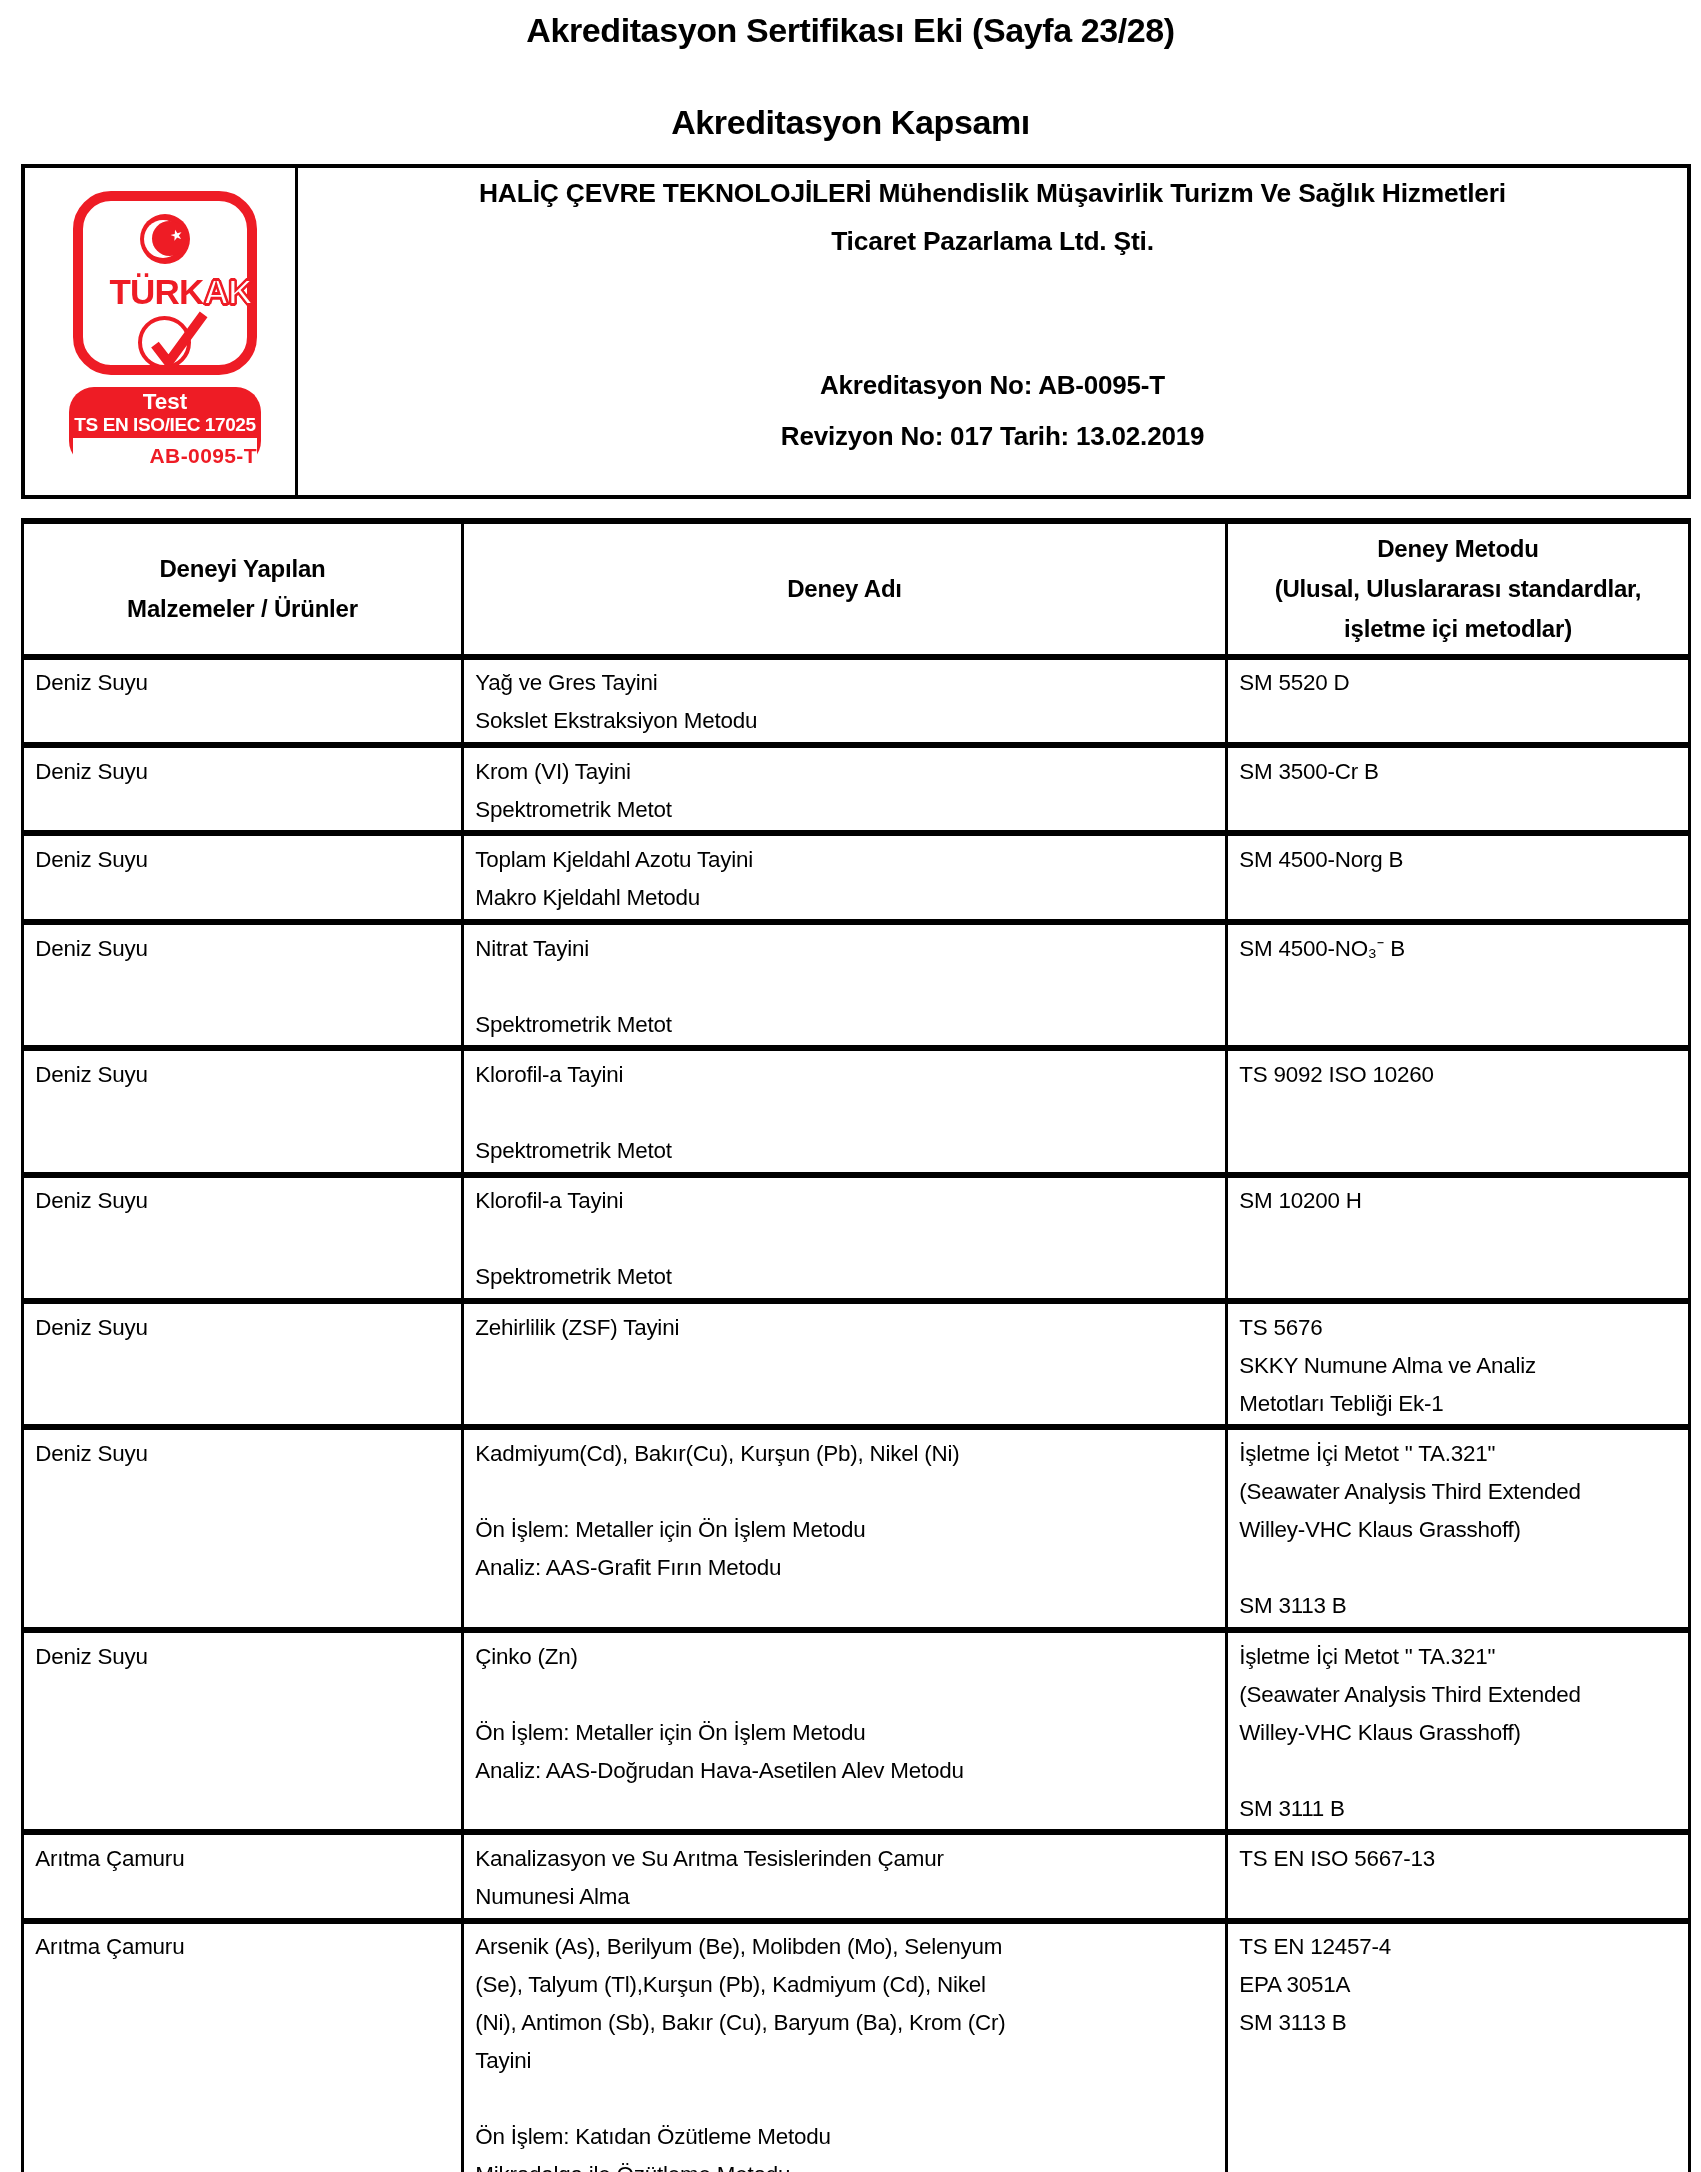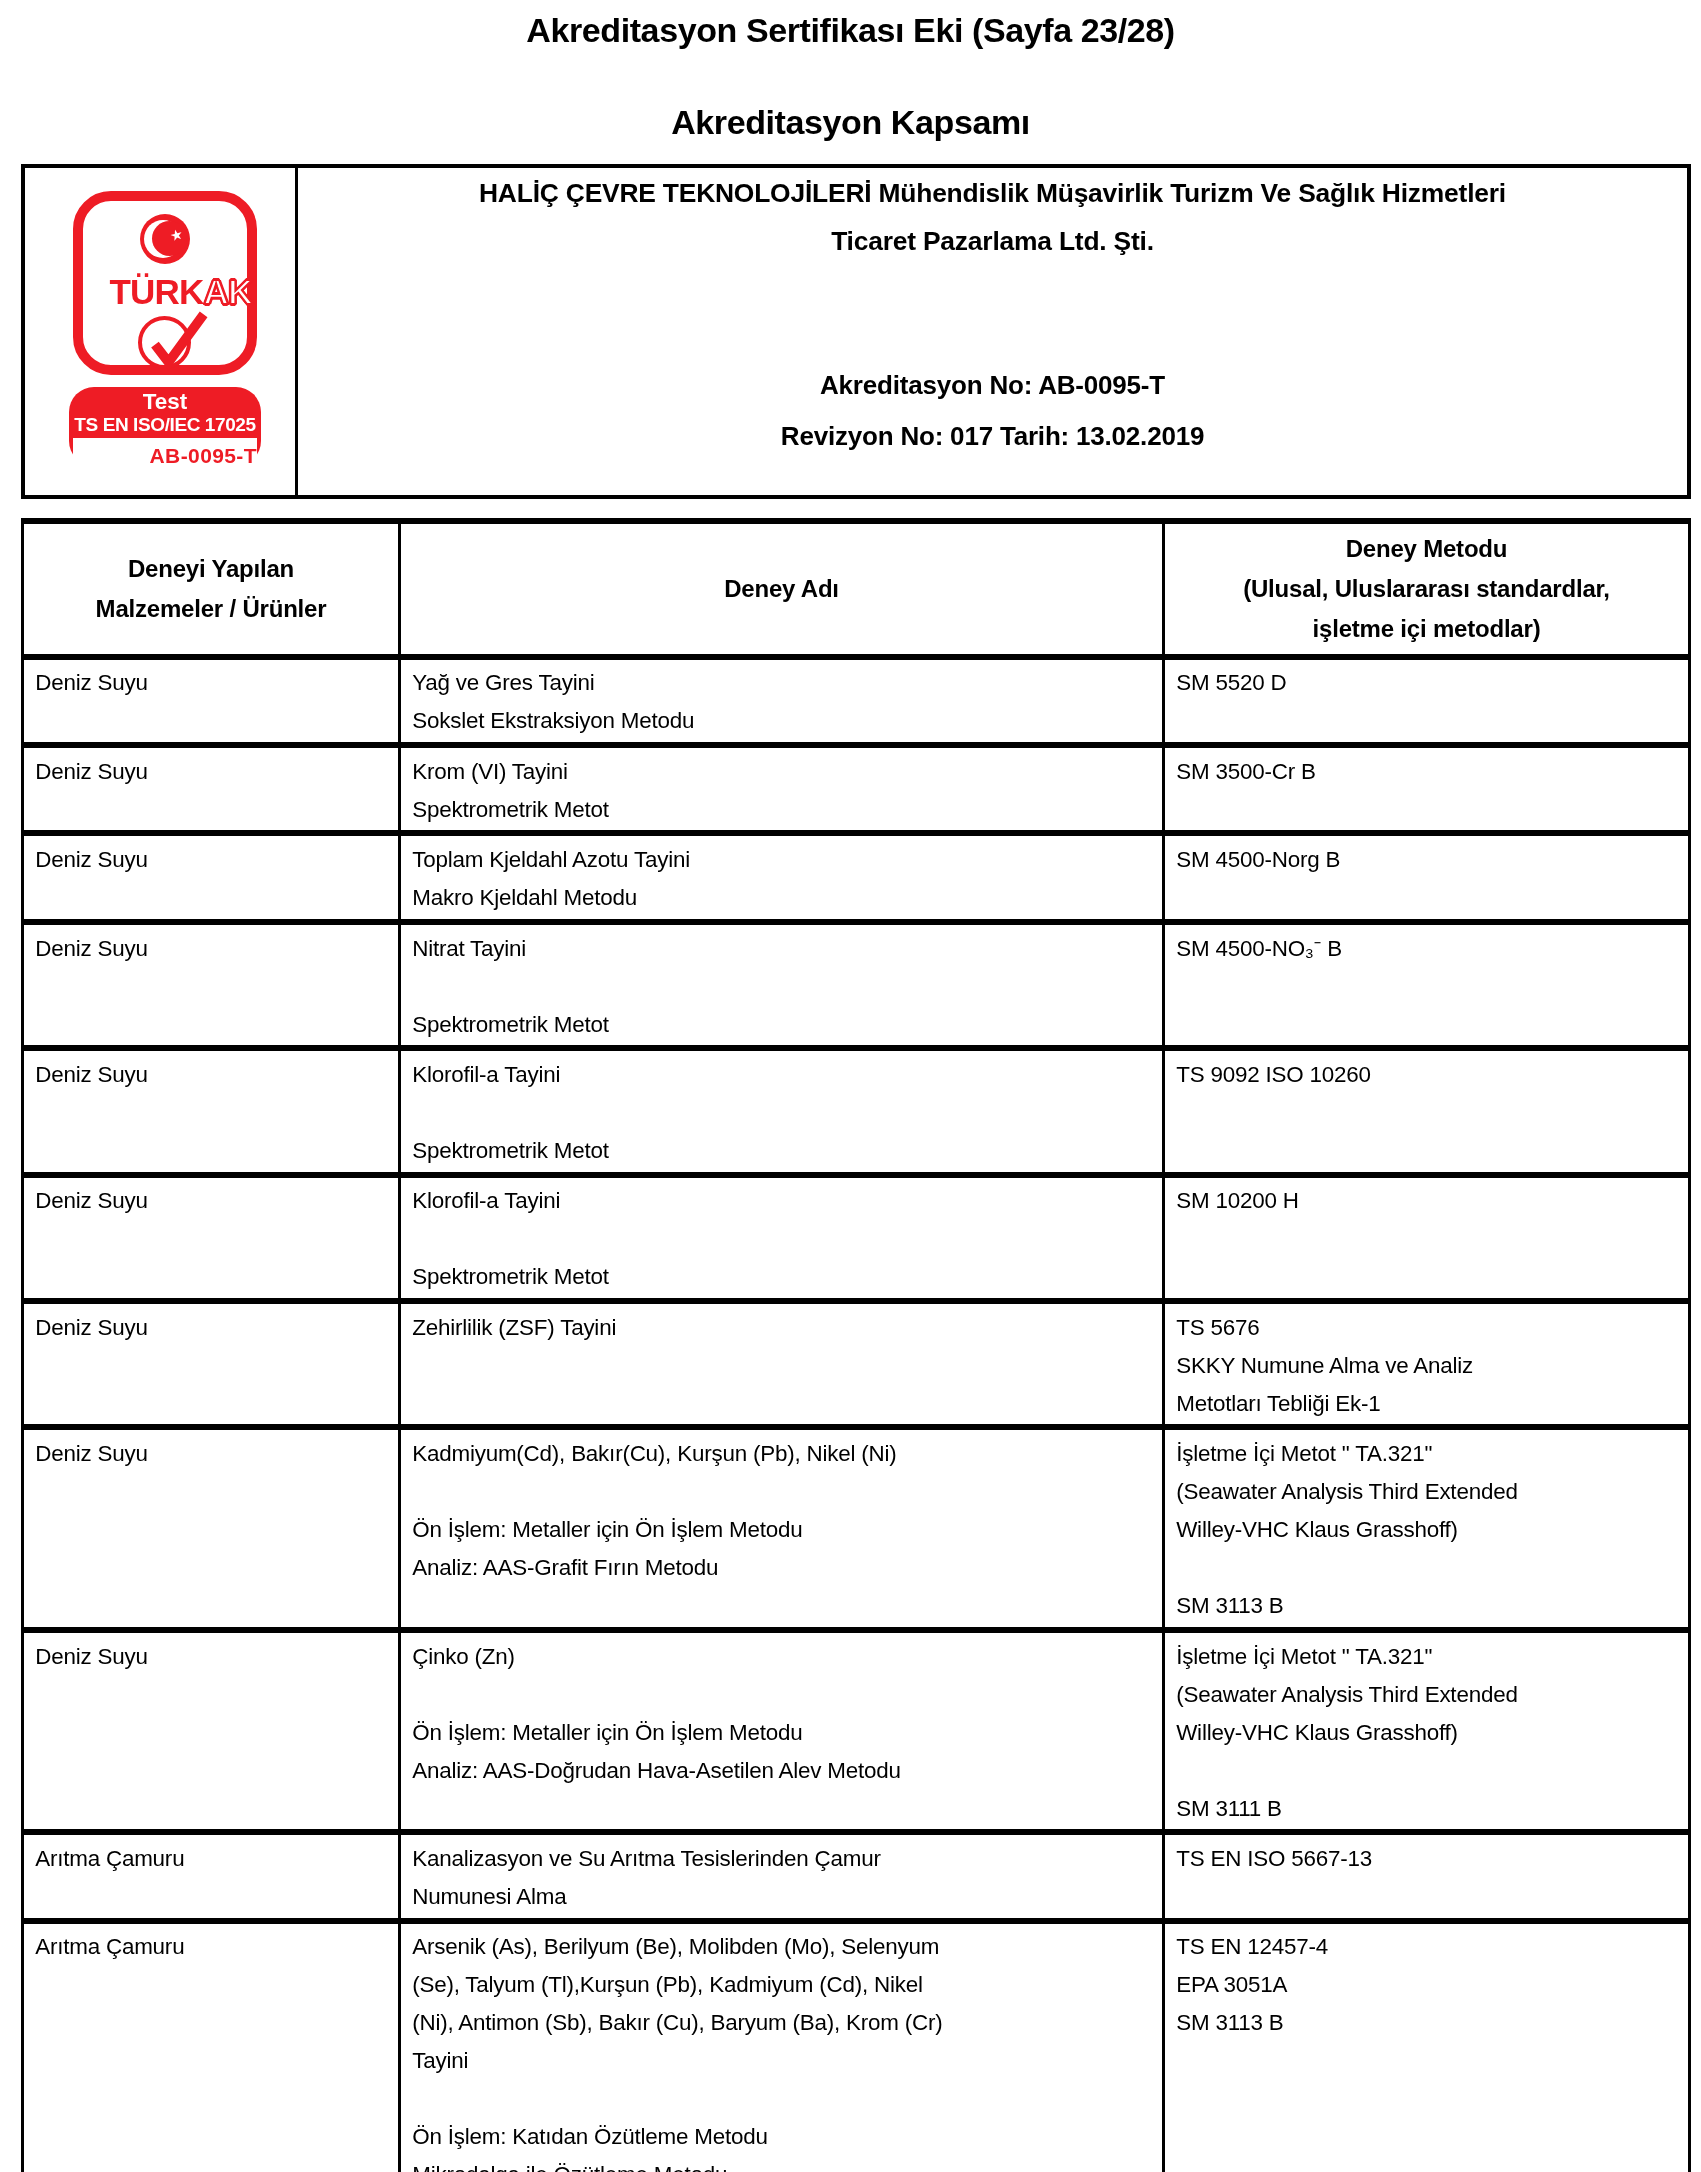--- a/index.html
+++ b/index.html
@@ -107,21 +107,21 @@
     position: absolute; left: 21px; top: 518px; width: 1670px;
     border: 3.2px solid #000; border-top: 6.4px solid #000; border-bottom: 6.4px solid #000;
     background: #fff;
   }
   .t-row { display: flex; border-bottom: 6.4px solid #000; }
   .t-row:last-child { border-bottom: none; }
   .t-cell {
     white-space: pre-line; font-size: 22.4px; line-height: 38px;
     letter-spacing: -0.2px; padding: 4.8px 9.6px 1.6px 11.2px;
   }
-  .c1 { width: 377px; border-right: 3.2px solid #000; }
+  .c1 { width: 440px; border-right: 3.2px solid #000; }
   .c2 { width: 764px; border-right: 3.2px solid #000; }
   .c3 { flex: 1; }
   .t-head .t-cell {
     font-weight: bold; font-size: 24px; line-height: 40px; letter-spacing: -0.2px;
     display: flex; align-items: center; justify-content: center;
     text-align: center; padding: 4.8px 8px;
   }
 </style>
 </head>
 <body>

